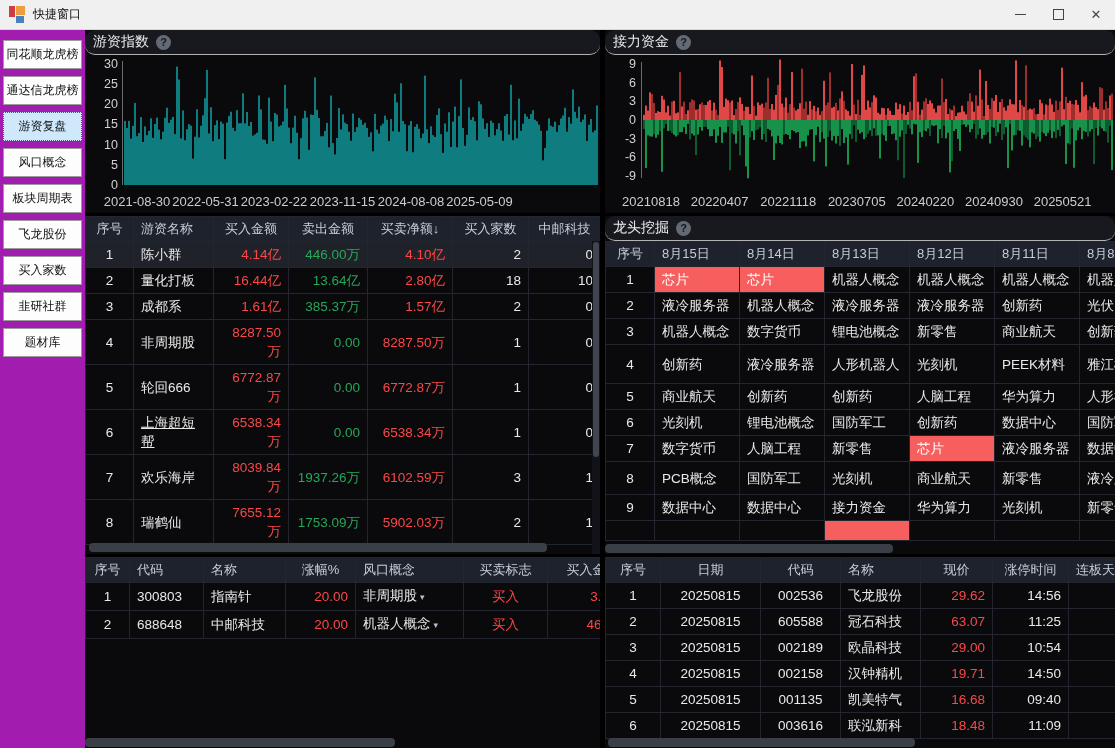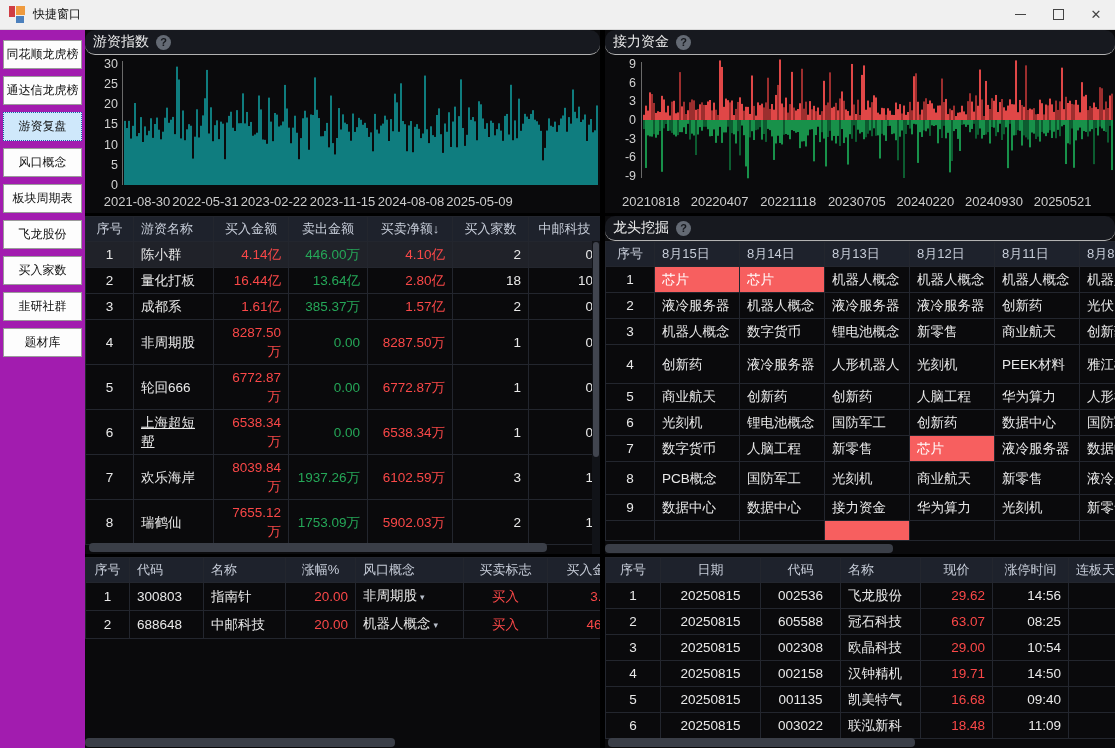--- a/index.html
+++ b/index.html
@@ -1159,27 +1159,27 @@
               <td class="ar red"><span>29.62</span></td>
               <td class="ar"><span>14:56</span></td>
               <td class="al"><span></span></td>
             </tr>
             <tr>
               <td class="ac"><span>2</span></td>
               <td class="ac"><span>20250815</span></td>
               <td class="ac"><span>605588</span></td>
               <td class="al"><span>冠石科技</span></td>
               <td class="ar red"><span>63.07</span></td>
-              <td class="ar"><span>08:25</span></td>
+              <td class="ar"><span>11:25</span></td>
               <td class="al"><span></span></td>
             </tr>
             <tr>
               <td class="ac"><span>3</span></td>
               <td class="ac"><span>20250815</span></td>
-              <td class="ac"><span>002308</span></td>
+              <td class="ac"><span>002189</span></td>
               <td class="al"><span>欧晶科技</span></td>
               <td class="ar red"><span>29.00</span></td>
               <td class="ar"><span>10:54</span></td>
               <td class="al"><span></span></td>
             </tr>
             <tr>
               <td class="ac"><span>4</span></td>
               <td class="ac"><span>20250815</span></td>
               <td class="ac"><span>002158</span></td>
               <td class="al"><span>汉钟精机</span></td>
@@ -1192,21 +1192,21 @@
               <td class="ac"><span>20250815</span></td>
               <td class="ac"><span>001135</span></td>
               <td class="al"><span>凯美特气</span></td>
               <td class="ar red"><span>16.68</span></td>
               <td class="ar"><span>09:40</span></td>
               <td class="al"><span></span></td>
             </tr>
             <tr>
               <td class="ac"><span>6</span></td>
               <td class="ac"><span>20250815</span></td>
-              <td class="ac"><span>003022</span></td>
+              <td class="ac"><span>003616</span></td>
               <td class="al"><span>联泓新科</span></td>
               <td class="ar red"><span>18.48</span></td>
               <td class="ar"><span>11:09</span></td>
               <td class="al"><span></span></td>
             </tr>
           </tbody>
         </table>
       <div class="hscroll" style="left:3px;bottom:1px;width:307px;"></div>
     </section>
   </div>

